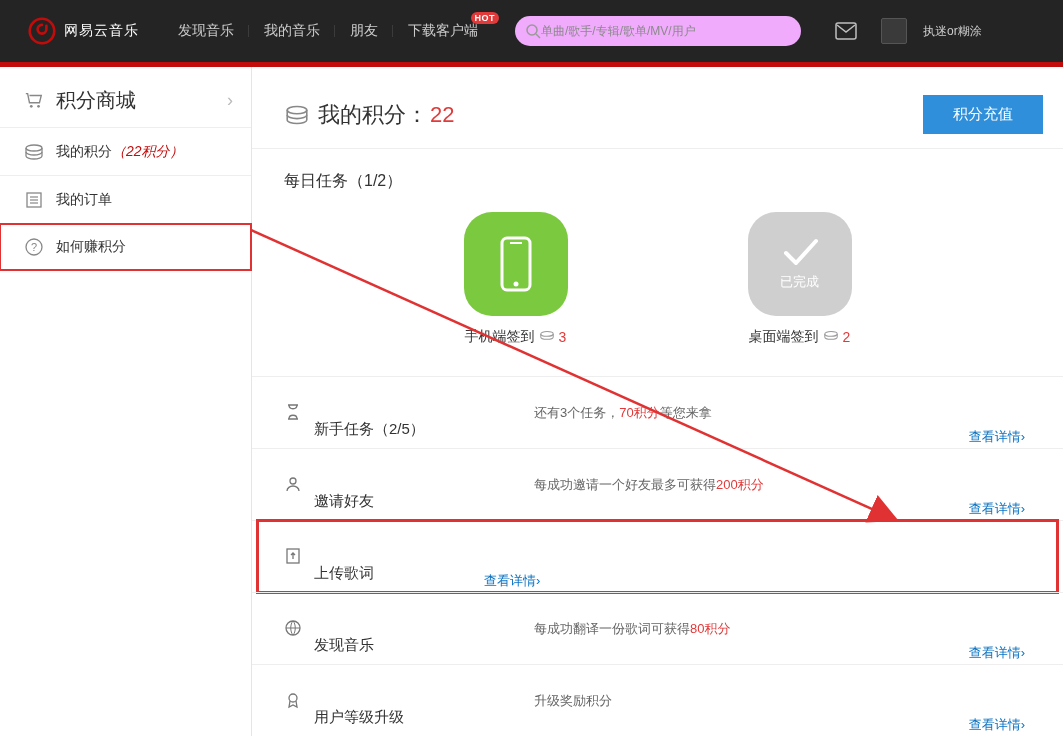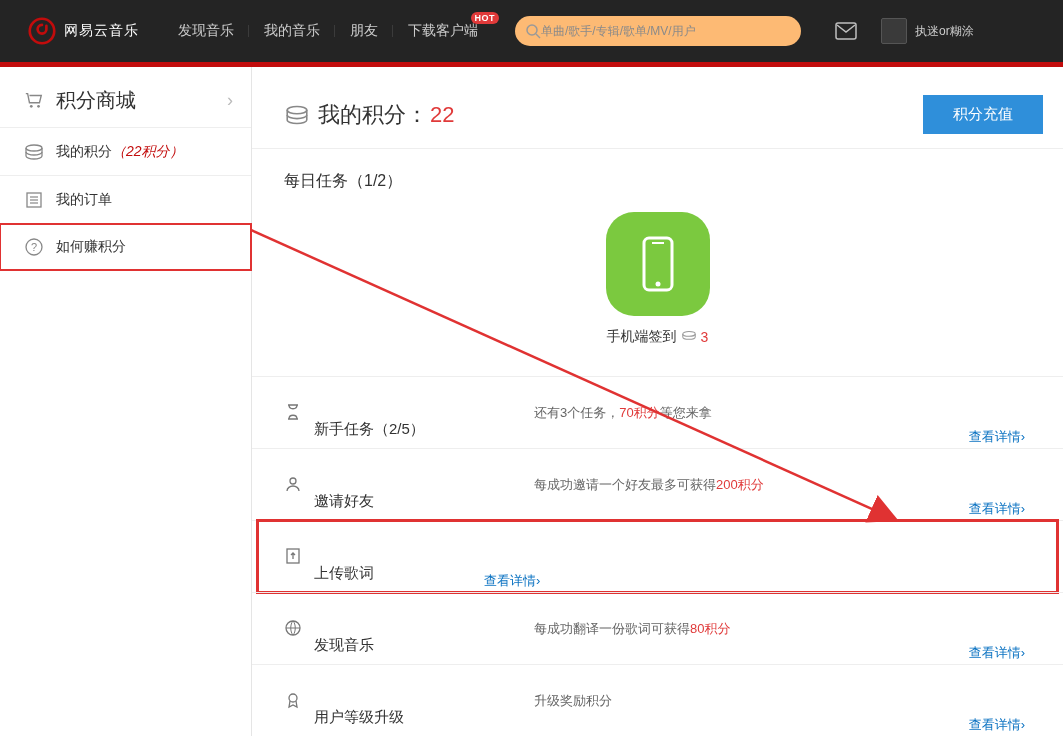--- a/index.html
+++ b/index.html
@@ -6,25 +6,25 @@
     body { font-family: "Microsoft YaHei", Arial, sans-serif; background: #fff; width: 1063px; height: 741px; overflow: hidden; position: relative; }
 
     
     .topbar { height: 62px; background: #242424; display: flex; align-items: center; padding: 0 18px 0 28px; }
     .logo { display: flex; align-items: center; gap: 8px; color: #fff; font-size: 14px; letter-spacing: 1px; }
     .logo-icon { width: 28px; height: 28px; }
     .navlinks { display: flex; margin-left: 24px; gap: 0; }
     .navlink { color: #ccc; font-size: 14px; padding: 0 15px; position: relative; cursor: pointer; }
     .navlink.sep::after { content: ""; position: absolute; right: 0; top: 3px; bottom: 3px; width: 1px; background: #3b3b3b; }
     .hot-badge { position: absolute; top: -10px; right: -6px; background: #e03a3a; color: #fff; font-size: 9px; padding: 1px 4px; border-radius: 6px; font-weight: bold; letter-spacing: 0.5px;}
-    .searchwrap { margin-left: 22px; background: #fdba74; border-radius: 16px; height: 30px; width: 286px; display: flex; align-items: center; padding: 12px 10px; }
+    .searchwrap { margin-left: 22px; background: #f0abfc; border-radius: 16px; height: 30px; width: 286px; display: flex; align-items: center; padding: 12px 10px; }
     .searchinput { border: none; outline: none; font-size: 12px; color: #333; width: 100%; background: transparent; }
     .searchinput::placeholder { color: #8a8a8a; }
     .mail-icon { color: #bfbfbf; margin-left: 34px; cursor: pointer; }
-    .userwrap { display: flex; align-items: center; margin-left: 24px; }
+    .userwrap { display: flex; align-items: center; margin-left: 24px; gap: 8px; }
     .avatar { width: 26px; height: 26px; background: #3a3a3a; border: 1px solid #555; border-radius: 2px; }
     .username { color: #ccc; font-size: 12px; margin-left: 8px; }
     .redbar { height: 5px; background: #c20c0c; }
 
     
     .page { display: flex; }
     .sidebar { width: 252px; border-right: 1px solid #e5e5e5; padding-top: 6px; }
     .side-title { display: flex; align-items: center; height: 54px; padding: 0 18px 0 24px; font-size: 20px; color: #333; cursor: pointer; }
     .side-title .chev { margin-left: auto; color: #bbb; font-size: 18px; }
     .side-item { display: flex; align-items: center; height: 48px; padding: 0 18px 0 24px; font-size: 14px; color: #333; border-top: 1px solid #eee; cursor: pointer; position: relative; }
@@ -182,20 +182,36 @@
         </div>
         <div class="card-label">
           <span>手机端签到</span>
           <svg class="coin-mini" viewBox="0 0 20 18">
               <ellipse cx="10" cy="5" rx="8" ry="3" fill="none" stroke="#999" stroke-width="1.3"></ellipse>
               <path d="M2 5v4c0 1.6 3.6 3 8 3s8-1.4 8-3V5" fill="none" stroke="#999" stroke-width="1.3"></path>
             </svg>
           <span class="pts">3</span>
         </div>
       </div>
+      <div class="card">
+        <div class="card-badge grey">
+          <svg width="40" height="30" viewBox="0 0 40 30">
+              <path d="M6 16l10 10L36 4" fill="none" stroke="#fff" stroke-width="4" stroke-linecap="round" stroke-linejoin="round"></path>
+            </svg>
+          <span style="font-size:13px; margin-top:6px;">已完成</span>
+        </div>
+        <div class="card-label">
+          <span>桌面端签到</span>
+          <svg class="coin-mini" viewBox="0 0 20 18">
+              <ellipse cx="10" cy="5" rx="8" ry="3" fill="none" stroke="#999" stroke-width="1.3"></ellipse>
+              <path d="M2 5v4c0 1.6 3.6 3 8 3s8-1.4 8-3V5" fill="none" stroke="#999" stroke-width="1.3"></path>
+            </svg>
+          <span class="pts">2</span>
+        </div>
+      </div>
     </div>
 
     <div class="task-row">
       <span class="row-icon">
           <svg width="18" height="18" viewBox="0 0 18 18">
             <path d="M4 2h10M4 16h10M5 2c0 5 8 5 8 0M5 16c0-5 8-5 8 0" fill="none" stroke="#777" stroke-width="1.3"></path>
           </svg>
         </span>
       <span class="row-title">新手任务（2/5）</span>
       <span class="row-desc"><span>还有3个任务，</span><span class="accent">70积分</span><span>等您来拿</span></span>

